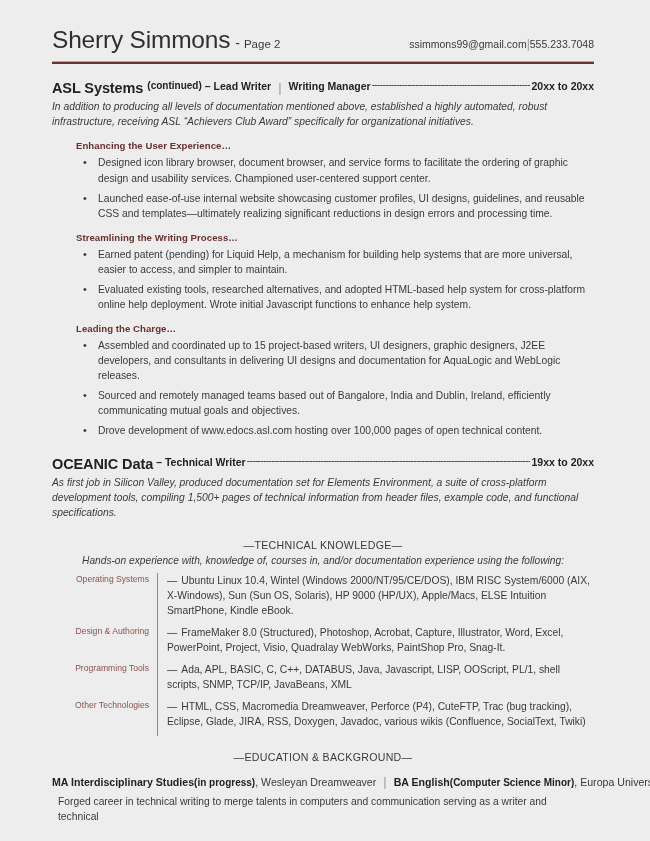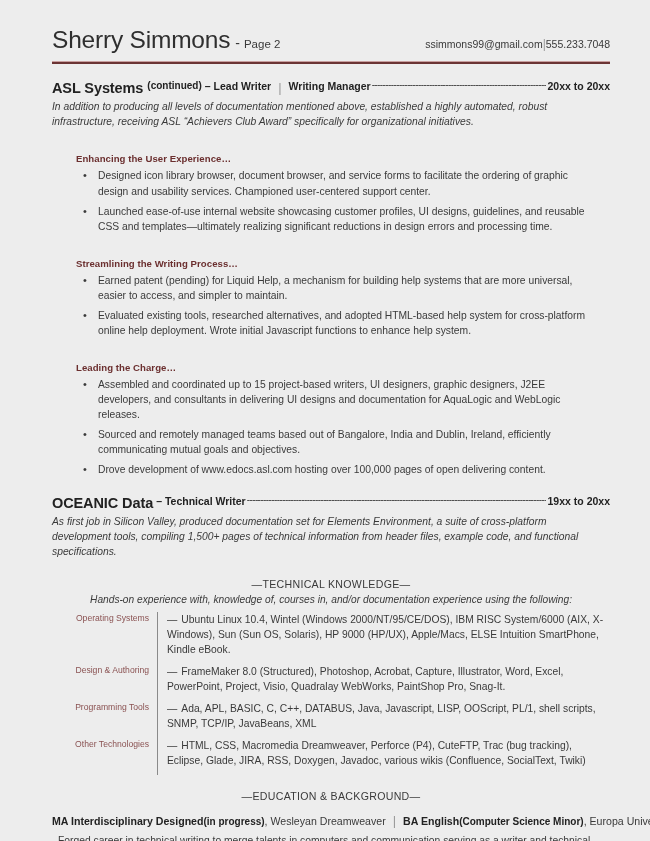--- a/index.html
+++ b/index.html
@@ -12,21 +12,21 @@
     width: 650px; height: 841px;
     font-family: "Liberation Sans", sans-serif;
     color: #3a3a3a;
     overflow: hidden;
     position: relative;
   }
   .page {
     position: absolute;
     left: 0; top: 0;
     width: 650px; height: 841px;
-    padding: 26px 40px 0 52px;
+    padding: 26px 56px 0 52px;
     background: #ededed;
   }
 
   
   .header {
     display: flex;
     align-items: baseline;
     justify-content: space-between;
     padding-bottom: 2px;
   }
@@ -125,21 +125,21 @@
   .job-summary {
     font-size: 10.3px;
     font-style: italic;
     line-height: 1.48;
     color: #3a3a3a;
     margin-top: 3px;
     max-width: 540px;
   }
 
   
-  .subsection { margin-top: 24px; padding-left: 24px; }
+  .subsection { margin-top: 11px; padding-left: 24px; }
   .sub-title {
     font-size: 9.6px;
     font-weight: bold;
     color: #6b2f2f;
     margin-bottom: 4px;
     letter-spacing: 0.05px;
   }
   ul.bullets {
     list-style: none;
     margin: 0; padding: 0;
@@ -275,21 +275,21 @@
         <li>Earned patent (pending) for Liquid Help, a mechanism for building help systems that are more universal, easier to access, and simpler to maintain.</li>
         <li>Evaluated existing tools, researched alternatives, and adopted HTML-based help system for cross-platform online help deployment. Wrote initial Javascript functions to enhance help system.</li>
       </ul>
     </div>
 
     <div class="subsection">
       <div class="sub-title">Leading the Charge…</div>
       <ul class="bullets">
         <li>Assembled and coordinated up to 15 project-based writers, UI designers, graphic designers, J2EE developers, and consultants in delivering UI designs and documentation for AquaLogic and WebLogic releases.</li>
         <li>Sourced and remotely managed teams based out of Bangalore, India and Dublin, Ireland, efficiently communicating mutual goals and objectives.</li>
-        <li>Drove development of www.edocs.asl.com hosting over 100,000 pages of open delivering content.</li>
+        <li>Drove development of www.edocs.asl.com hosting over 100,000 pages of open technical content.</li>
       </ul>
     </div>
   </div>
 
   <div class="job" style="margin-top:18px;">
     <div class="job-head">
       <span class="company">OCEANIC Data</span>
       <span class="dash">–</span>
       <span class="role">Technical Writer</span>
       <span class="leader"></span>
@@ -321,20 +321,20 @@
     <tr>
       <td class="tk-label">Other Technologies</td>
       <td class="tk-bar"></td>
       <td class="tk-val"><span class="emdash">—</span><span>HTML, CSS, Macromedia Dreamweaver, Perforce (P4), CuteFTP, Trac (bug tracking), Eclipse, Glade, JIRA, RSS, Doxygen, Javadoc, various wikis (Confluence, SocialText, Twiki)</span></td>
     </tr>
   </tbody>
     </table>
 
   <div class="center-head" style="margin-top:15px;">—EDUCATION &amp; BACKGROUND—</div>
   <div class="edu-line">
-    <span class="degree">MA Interdisciplinary Designed</span><span class="degree-note">(in progress)</span><span class="school">, Wesleyan Dreamweaver</span><span class="edu-vbar">|</span><span class="degree">BA English</span><span class="degree-note">(Computer Science Minor)</span><span class="school">, Europa University</span>
+    <span class="degree">MA Interdisciplinary Studies</span><span class="degree-note">(in progress)</span><span class="school">, Wesleyan Dreamweaver</span><span class="edu-vbar">|</span><span class="degree">BA English</span><span class="degree-note">(Computer Science Minor)</span><span class="school">, Europa University</span>
   </div>
   <div class="edu-body">
     <span>Forged career in technical writing to merge talents in computers and communication serving as a writer and technical</span>
     
   </div>
 
 </div>
 
 </body></html>

